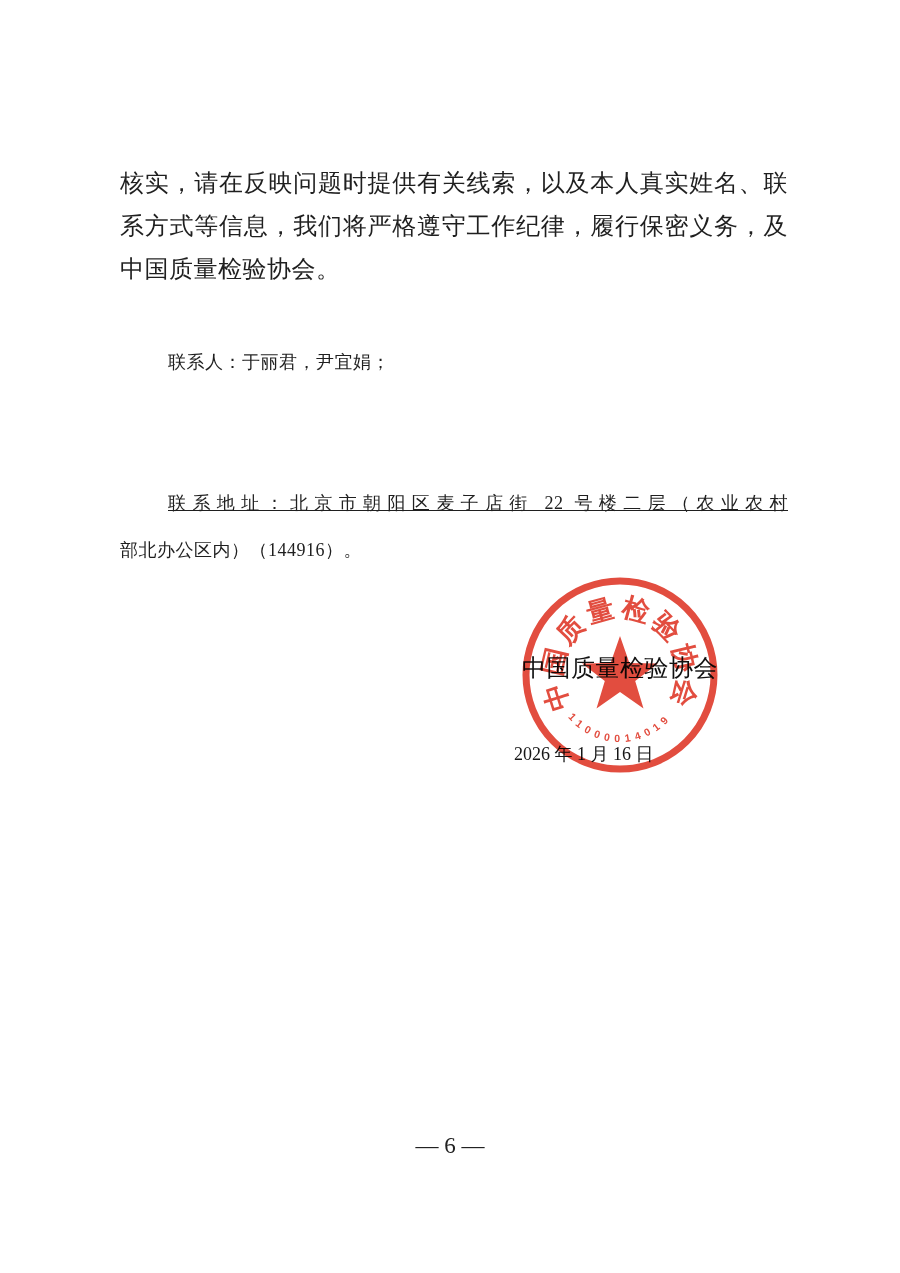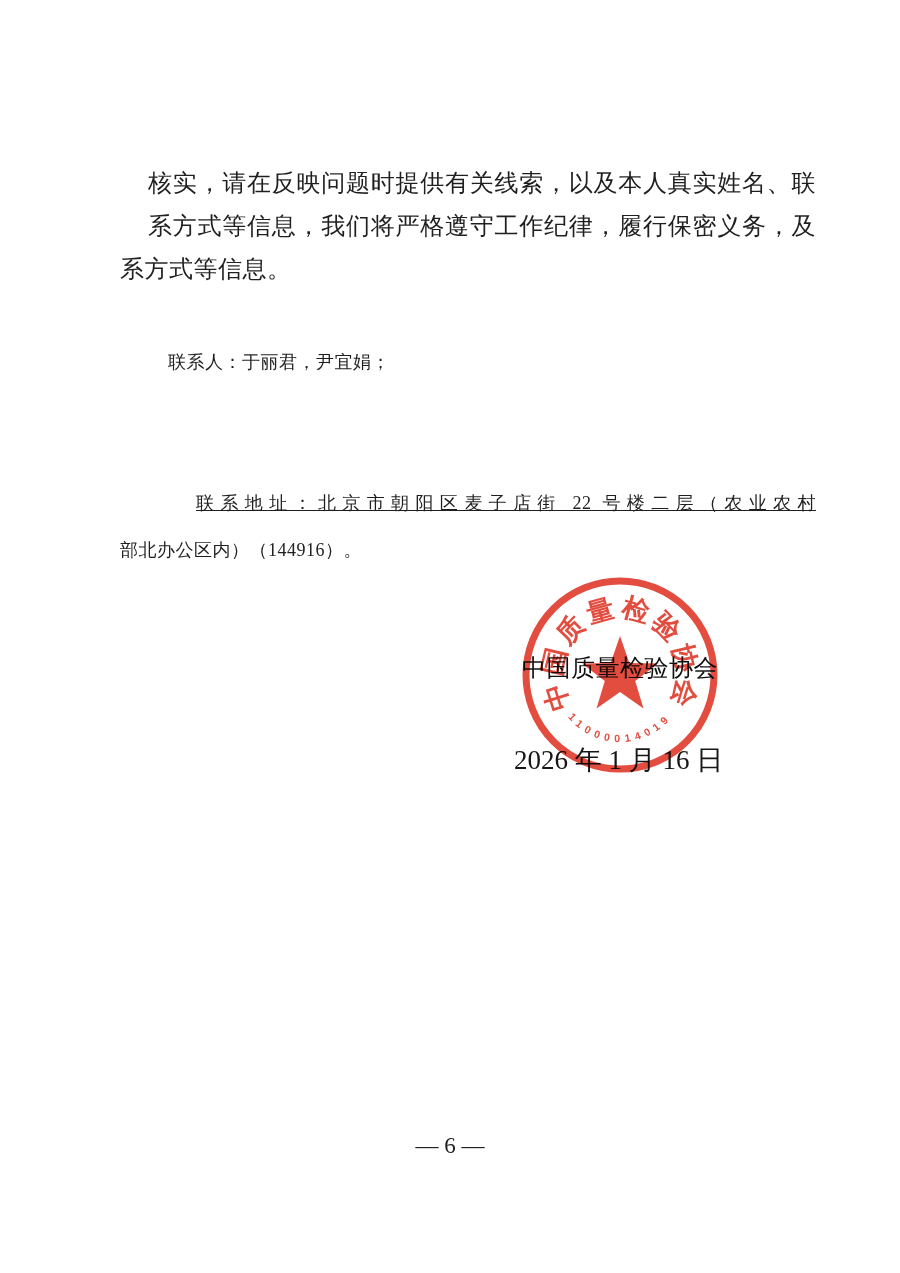--- a/index.html
+++ b/index.html
@@ -21,21 +21,20 @@
     line-height: 43px;
     font-size: 24px;
     letter-spacing: 0.5px;
     white-space: nowrap;
   }
   .just {
     white-space: normal;
     text-align: justify;
     text-align-last: justify;
     text-justify: inter-character;
-    margin-left: 28px;
   }
   .contact-line {
     left: 168px;
     height: 47px;
     line-height: 47px;
     font-size: 18px;
     letter-spacing: 0.5px;
     white-space: nowrap;
   }
   .addr-first {
@@ -57,42 +56,42 @@
     top: 652px;
     font-size: 24px;
     letter-spacing: 0.5px;
     color: #111111;
     mix-blend-mode: multiply;
     white-space: nowrap;
   }
   .sign-date {
     left: 514px;
     top: 742px;
-    font-size: 27px;
+    font-size: 18px;
     color: #161616;
     mix-blend-mode: multiply;
     white-space: nowrap;
   }
   .page-footer {
     left: 0;
     top: 1133px;
     width: 900px;
     text-align: center;
     font-size: 23px;
     color: #222222;
   }
 </style>
 </head>
 <body>
 
 <div class="page">
 
   <div class="abs body-line just" style="top:162px">核实，请在反映问题时提供有关线索，以及本人真实姓名、联</div>
   <div class="abs body-line just" style="top:205px">系方式等信息，我们将严格遵守工作纪律，履行保密义务，及</div>
-  <div class="abs body-line" style="top:248px">系方式等信息。</div>
+  <div class="abs body-line" style="top:248px">中国质量检验协会。</div>
 
   <div class="abs contact-line" style="top:339px">联系人：于丽君，尹宜娟；</div>
   <div class="abs contact-line addr-first just" style="top:480px">联系地址：北京市朝阳区麦子店街 22 号楼二层（农业农村</div>
   <div class="abs contact-line addr-second" style="top:527px">部北办公区内）（144916）。</div>
 
   <svg class="abs seal-svg" style="left:500px; top:555px; opacity:0.9" width="245" height="235" viewBox="500 555 245 235">
     <circle cx="620" cy="675" r="94" fill="none" stroke="#df3a2b" stroke-width="7"></circle>
     <polygon fill="#df3a2b" points="620,636 629.4,663.1 658,663.6 635.2,680.9 643.5,708.4 620,692 596.5,708.4 604.8,680.9 582,663.6 610.6,663.1"></polygon>
     <path id="seal-top-arc" d="M 572.5 708.3 A 58 58 0 1 1 667.5 708.3" fill="none"></path>
     <path id="seal-bottom-arc" d="M 563.8 711.5 A 67 67 0 0 0 676.2 711.5" fill="none"></path>

